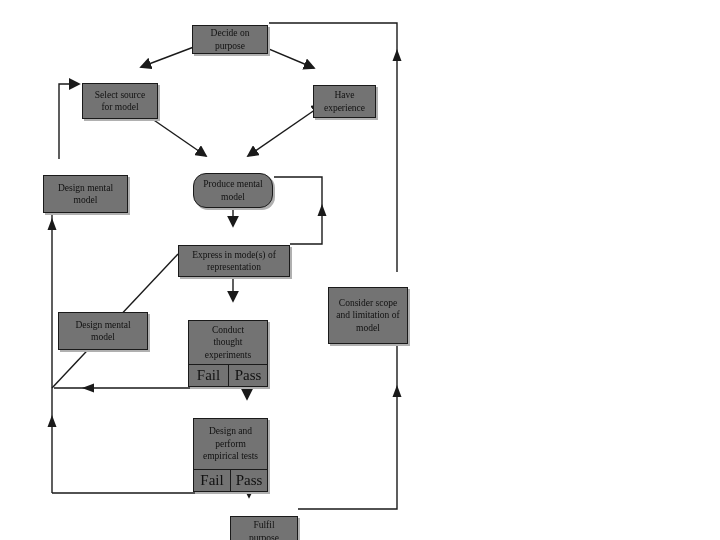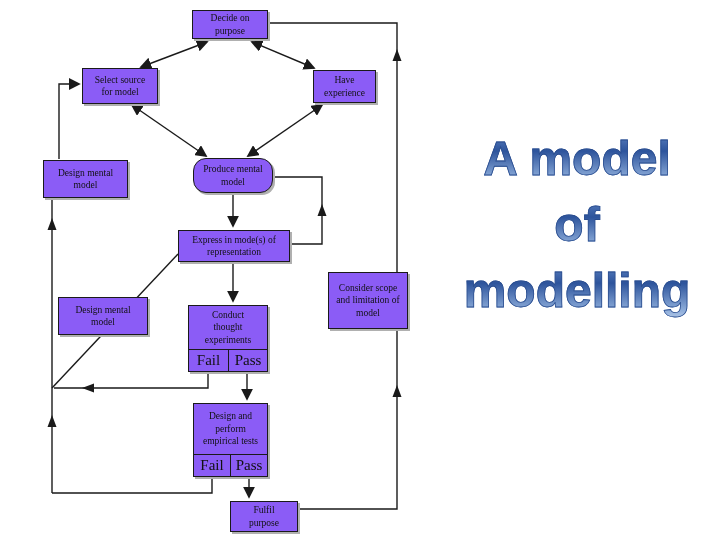--- a/index.html
+++ b/index.html
@@ -2,23 +2,23 @@
 <html><head>
 <meta charset="utf-8">
 <style>
   html,body{margin:0;padding:0;background:#e8e8e8;}
   .slide{
     position:relative;width:720px;height:540px;background:#ffffff;
     overflow:hidden;font-family:"Liberation Serif", serif;
   }
   .connectors{position:absolute;left:0;top:0;z-index:0;}
   .node{
-    position:absolute;z-index:1;background:#8b5cf6;
+    position:absolute;z-index:1;background:#737373;
     border:1.4px solid #1a1a1a;box-shadow:2px 2px 0 #b0b0b0;
-    display:flex;flex-direction:column;box-sizing:border-box;
+    display:flex;flex-direction:column;box-sizing:border-box;margin-top:15px;
   }
   .node-label{
     flex:1;display:flex;align-items:center;justify-content:center;
     text-align:center;font-size:9.5px;line-height:1.3;color:#111;
     white-space:pre-line;padding:1px 2px;
   }
   .node-row{
     display:flex;border-top:1.4px solid #1a1a1a;box-sizing:border-box;
   }
   .cell{
@@ -155,19 +155,14 @@
       <div class="cell fail" style="width:37px;">Fail</div>
       <div class="cell" style="flex:1;">Pass</div>
     </div>
   </div>
 
   <div class="node" style="left:230px;top:501px;width:68px;height:31px;">
     <div class="node-label">Fulfil
 purpose</div>
   </div>
 
-  <div class="title">
-    <span class="title-line">A model</span>
-    <span class="title-line">of</span>
-    <span class="title-line">modelling</span>
-  </div>
 
 </div>
 
 </body></html>

